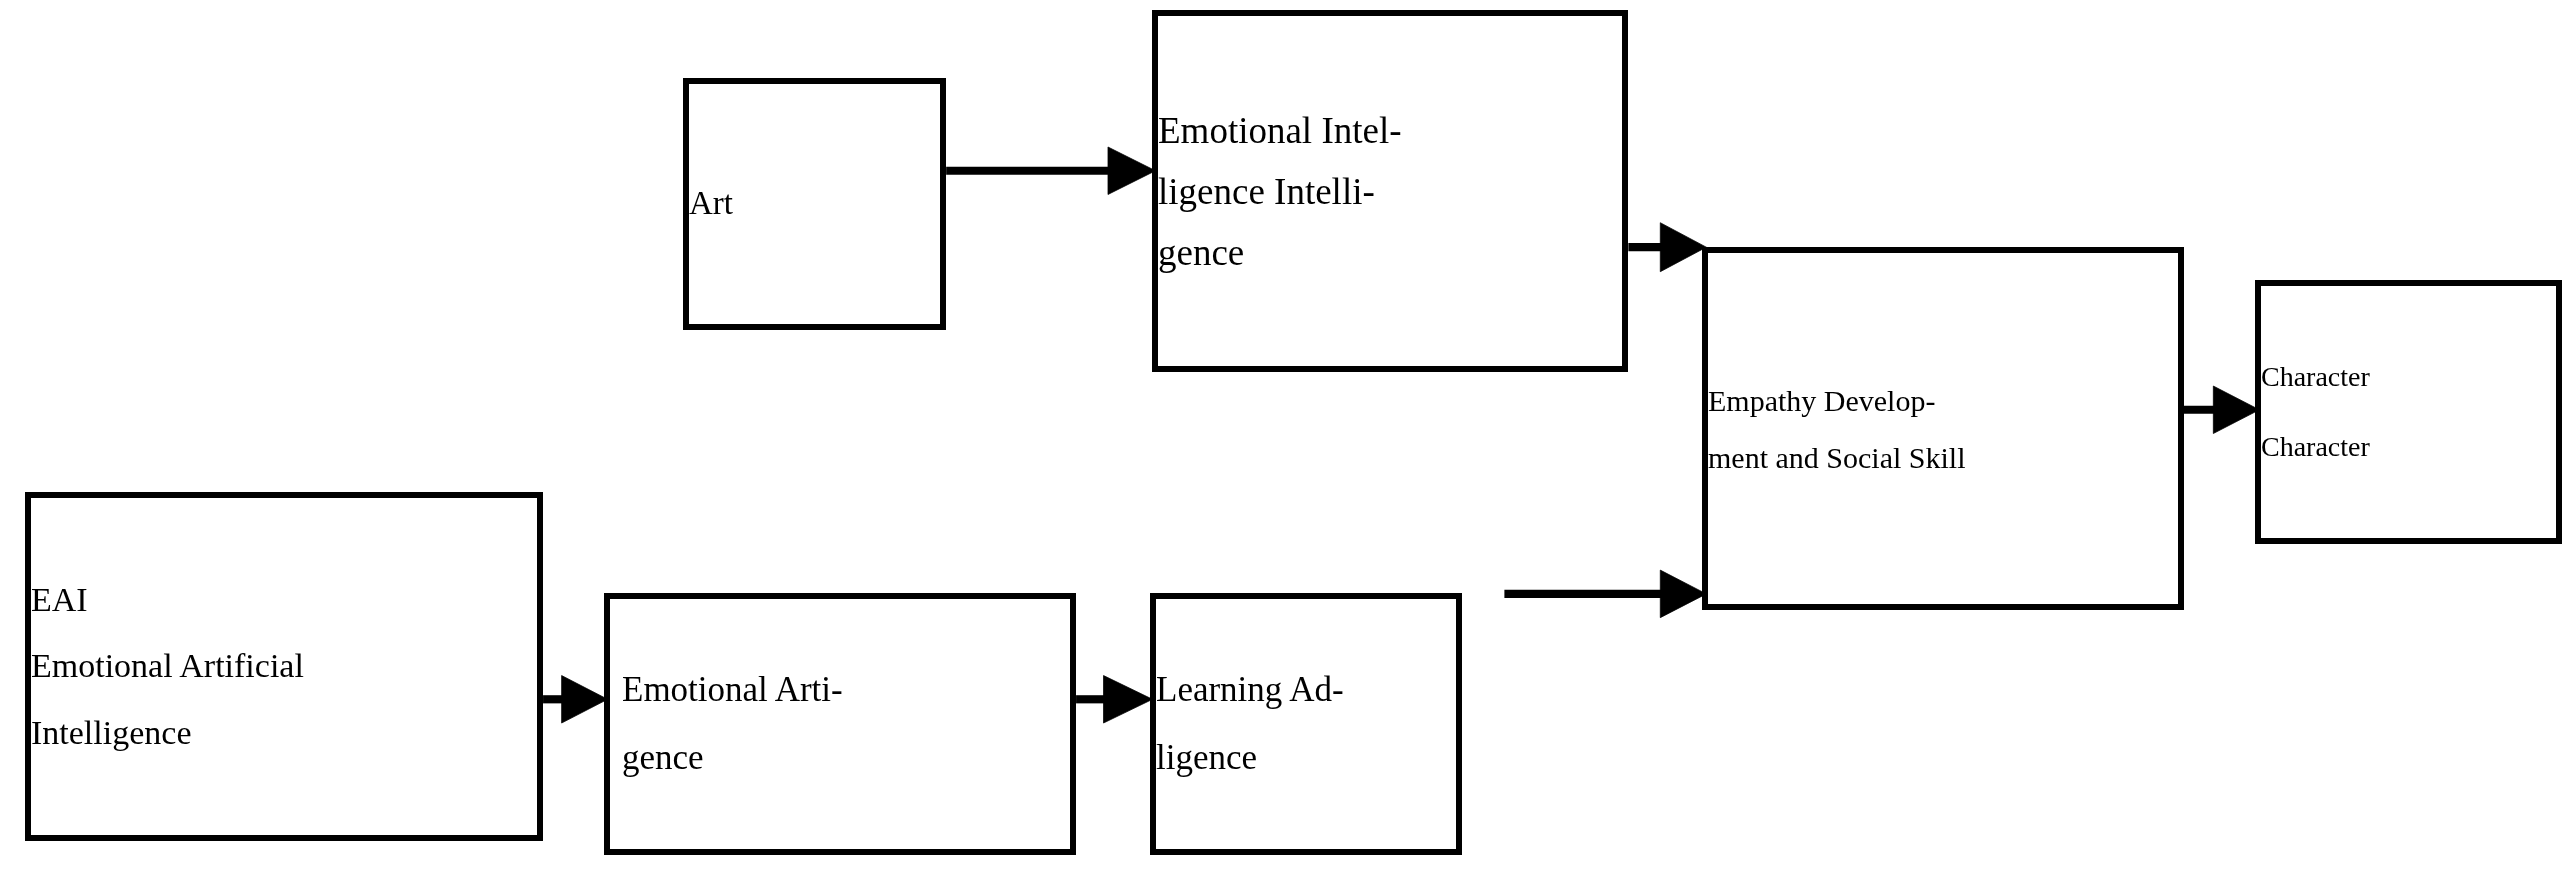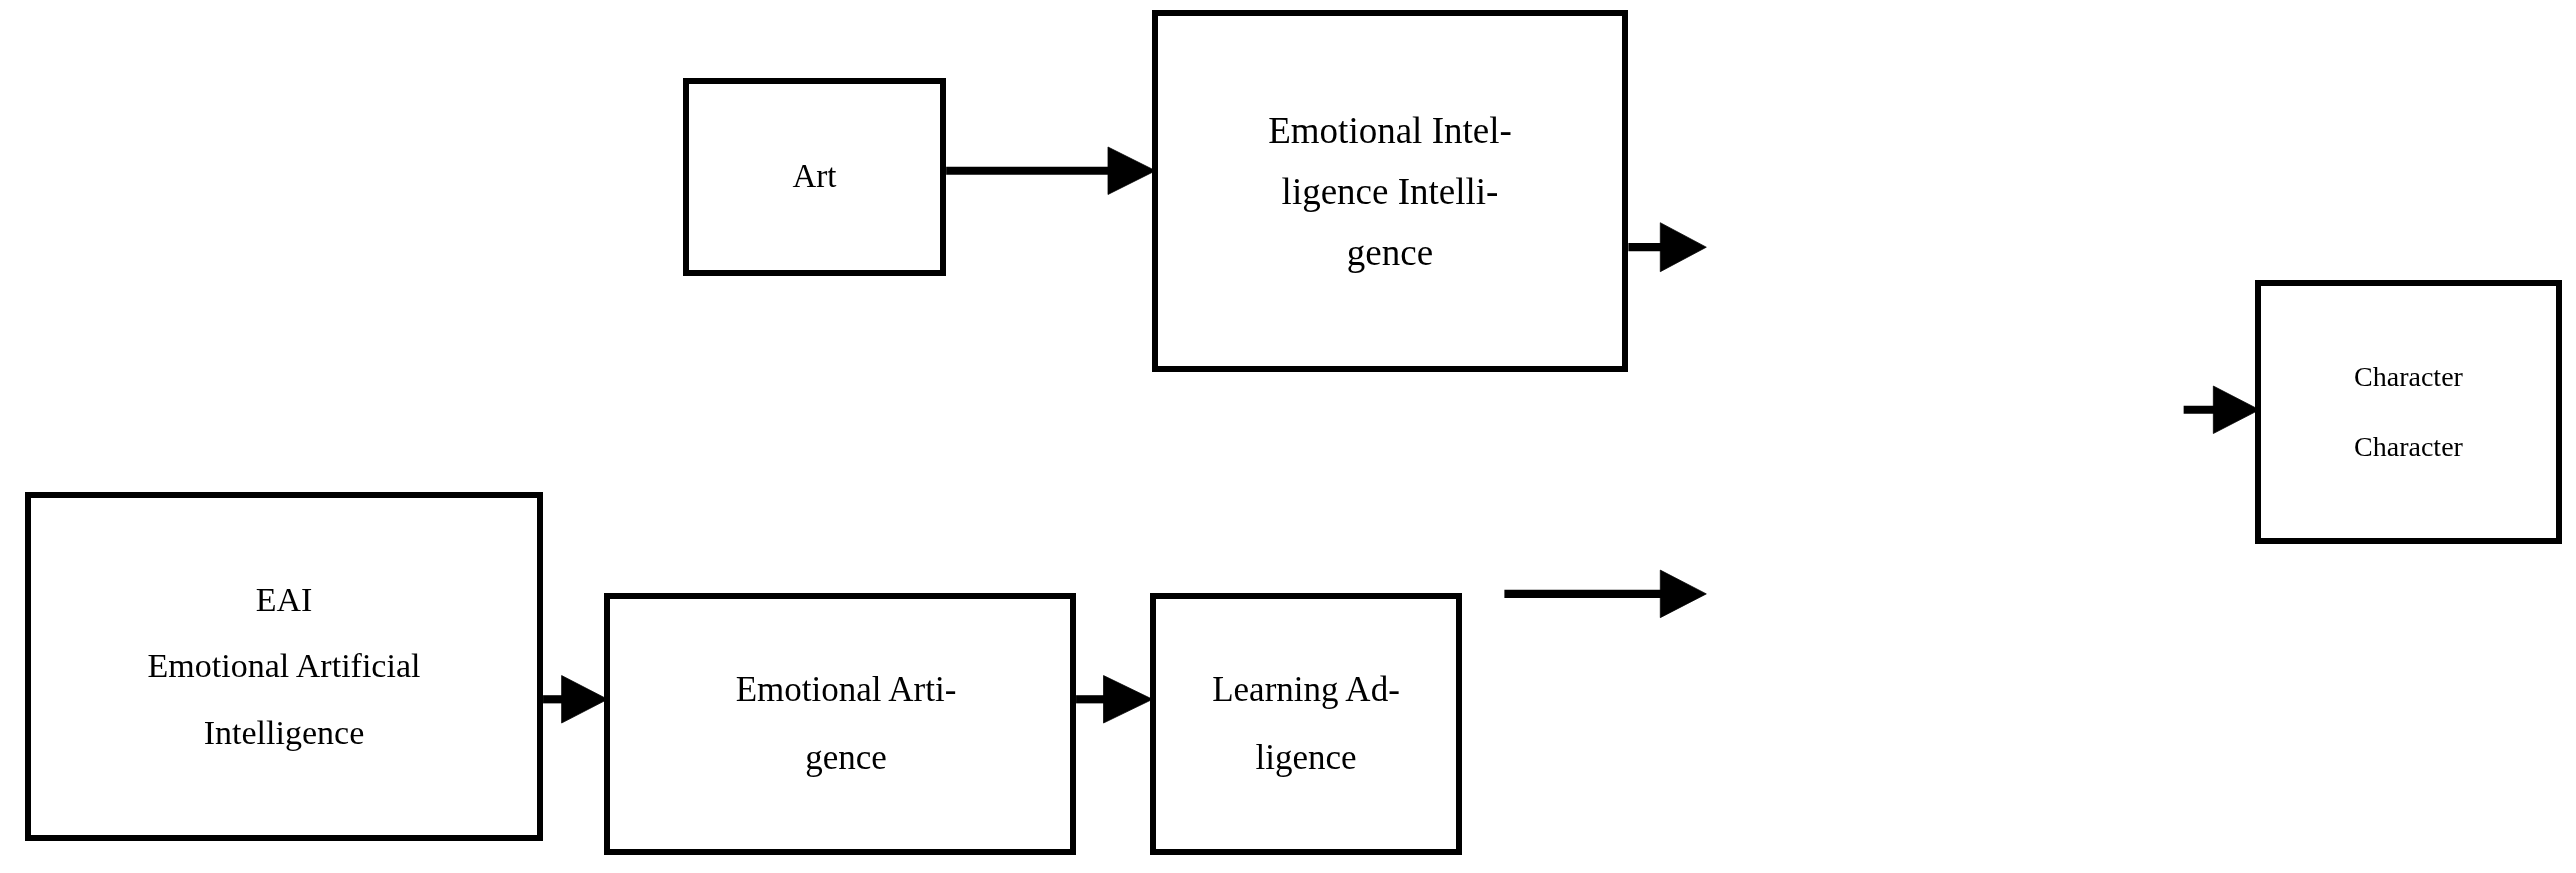--- a/index.html
+++ b/index.html
@@ -15,31 +15,31 @@
     font-family: "Liberation Serif", "DejaVu Serif", serif;
     overflow: hidden;
   }
   .node {
     position: absolute;
     box-sizing: border-box;
     background: #ffffff;
     border: 6.7px solid #000000;
     display: flex;
     flex-direction: column;
-    align-items: center;
+    align-items: flex-start;
     justify-content: center;
     color: #000000;
     text-align: center;
   }
   .node .line {
     display: block;
     white-space: pre;
   }
   
-  #node-art        { left: 683px;  top: 78px;  width: 263px; height: 198px; font-size: 33px; line-height: 1.75; }
+  #node-art        { left: 683px;  top: 78px;  width: 263px; height: 252px; font-size: 33px; line-height: 1.75; }
   #node-ei         { left: 1152px; top: 10.4px;   width: 476px; height: 362px; font-size: 37px; line-height: 1.65; }
   #node-eai        { left: 25px;   top: 492px;  width: 518px; height: 349px; font-size: 34px; line-height: 1.95; }
   #node-ea         { left: 604px;  top: 593px;  width: 472px; height: 262px; font-size: 35px; line-height: 1.95; padding-left: 12px; }
   #node-la         { left: 1150px; top: 593px;  width: 312px; height: 262px; font-size: 35px; line-height: 1.95; }
   #node-empathy    { left: 1702px; top: 247px;  width: 482px; height: 363px; font-size: 30px; line-height: 1.9; }
   #node-character  { left: 2255px; top: 280px;  width: 307px; height: 264px; font-size: 28px; line-height: 2.5; }
 
   #connectors {
     position: absolute;
     left: 0; top: 0;
@@ -116,20 +116,24 @@
   <div class="node" id="node-ea">
     <span class="line">Emotional Arti-</span>
     <span class="line">gence</span>
   </div>
 
   <div class="node" id="node-la">
     <span class="line">Learning Ad-</span>
     <span class="line">ligence</span>
   </div>
 
+  <div class="node" id="node-empathy">
+    <span class="line">Empathy Develop-</span>
+    <span class="line">ment and Social Skill</span>
+  </div>
 
   <div class="node" id="node-character">
     <span class="line">Character</span>
     <span class="line">Character</span>
   </div>
 
 </div>
 
 
 </body></html>

